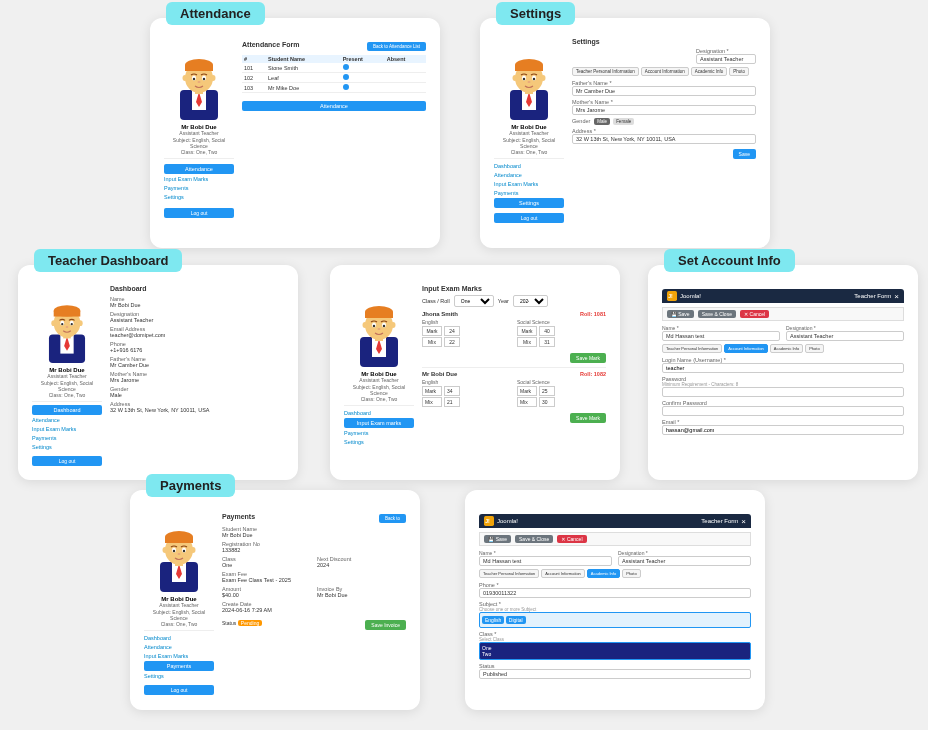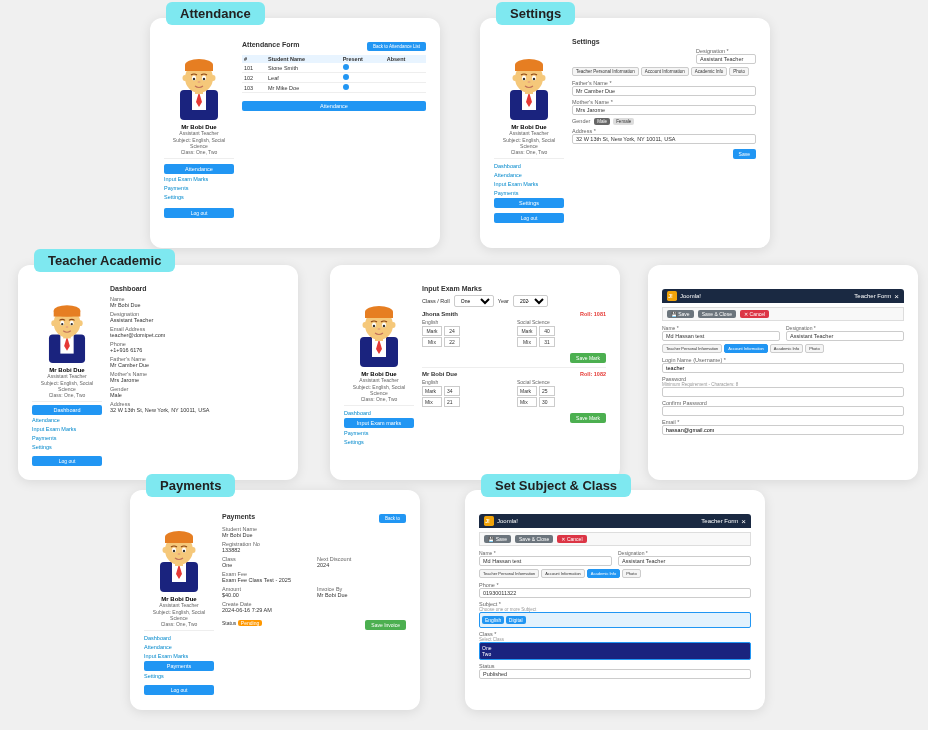--- a/index.html
+++ b/index.html
@@ -433,21 +433,21 @@
       <div class="form-field-mini">
         <label>Address *</label>
         <div class="field-val">32 W 13th St, New York, NY 10011, USA</div>
       </div>
       <button class="btn-mini" style="float:right;font-size:5px;margin-top:2px;">Save</button>
     </div>
   </div>
 </div>
 
 <div class="card dashboard-card">
-  <div class="card-title-bar">Teacher Academic</div>
+  <div class="card-title-bar">Teacher Dashboard</div>
   <div class="card-inner">
     <div class="left-col">
       <svg width="58" height="80" viewBox="0 0 58 80">
         <rect x="10" y="48" width="38" height="30" rx="4" fill="#1a237e"></rect>
         <rect x="22" y="48" width="14" height="20" fill="white"></rect>
         <polygon points="29,50 26,60 29,65 32,60" fill="#e53935"></polygon>
         <rect x="25" y="42" width="8" height="10" fill="#f5c87a"></rect>
         <ellipse cx="29" cy="36" rx="14" ry="15" fill="#f5c87a"></ellipse>
         <ellipse cx="29" cy="23" rx="14" ry="6" fill="#e67e22"></ellipse>
         <rect x="15" y="23" width="28" height="6" fill="#e67e22"></rect>
@@ -615,20 +615,21 @@
         </div>
       </div>
       <div style="text-align:right;">
         <button class="btn-mini green" style="font-size:5px;">Save Mark</button>
       </div>
     </div>
   </div>
 </div>
 
 <div class="card account-card">
+  <div class="card-title-bar">Set Account Info</div>
   <div style="padding:4px;" class="mini-screen">
     <div class="joomla-header">
       <div style="display:flex;align-items:center;gap:3px;">
         <svg width="10" height="10" viewBox="0 0 24 24">
             <rect width="24" height="24" rx="4" fill="#f0a30a"></rect>
             <text x="3" y="17" font-size="12" fill="white" font-weight="bold">J!</text>
           </svg>
         <span style="font-size:6px;">Joomla!</span>
       </div>
       <div style="display:flex;align-items:center;gap:3px;">
@@ -766,21 +767,20 @@
           <span style="font-size:5px;">Status</span>
           <span class="status-pending">Pending</span>
         </div>
         <button class="btn-mini green" style="font-size:5px;">Save Invoice</button>
       </div>
     </div>
   </div>
 </div>
 
 <div class="card subject-card">
-  <div class="card-title-bar">Set Subject &amp; Class</div>
   <div style="padding:4px;" class="mini-screen">
     <div class="joomla-header">
       <div style="display:flex;align-items:center;gap:3px;">
         <svg width="10" height="10" viewBox="0 0 24 24">
             <rect width="24" height="24" rx="4" fill="#f0a30a"></rect>
             <text x="3" y="17" font-size="12" fill="white" font-weight="bold">J!</text>
           </svg>
         <span style="font-size:6px;">Joomla!</span>
       </div>
       <div style="display:flex;align-items:center;gap:3px;">

